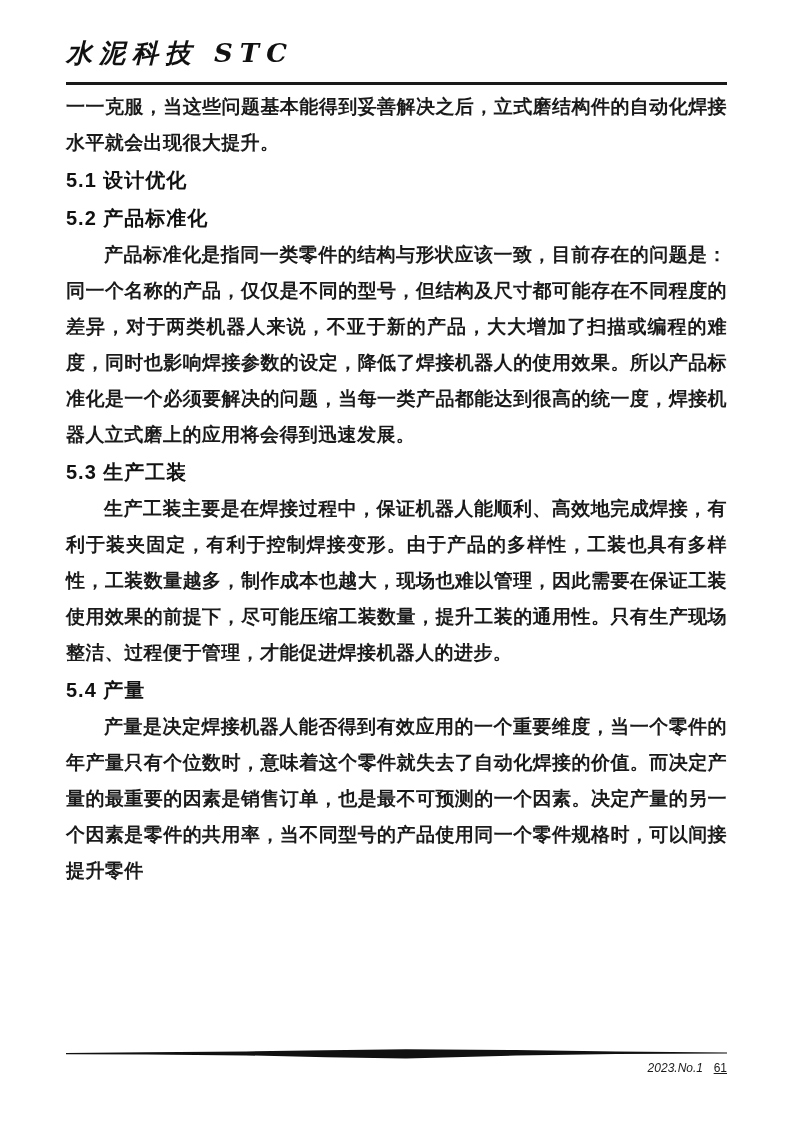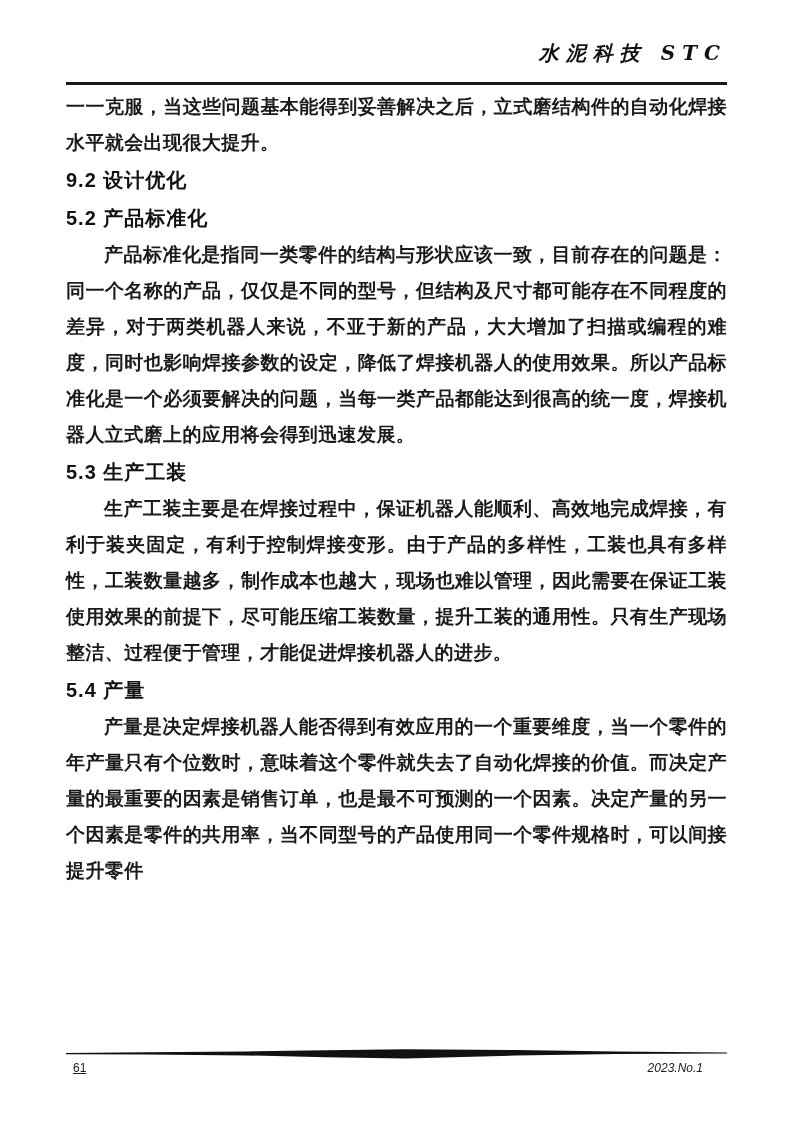--- a/index.html
+++ b/index.html
@@ -17,25 +17,25 @@
     font-family: "Liberation Serif", "DejaVu Serif", serif;
     color: #1a1a1a;
   }
   .content {
     position: absolute;
     left: 66px;
     top: 38px;
     width: 661px;
   }
   .journal-title {
-    text-align: right;
+    text-align: left;
     font-family: "DejaVu Serif", "Liberation Serif", serif;
     font-style: italic;
     font-weight: 700;
-    font-size: 20px;
+    font-size: 26px;
     letter-spacing: 7px;
     line-height: 30px;
     margin: 0 0 14px 0;
     color: #111111;
   }
   .header-rule {
     border: none;
     border-top: 3px solid #1a1a1a;
     margin: 0 0 4px 0;
   }
@@ -77,21 +77,21 @@
     height: 18px;
     font-family: "Liberation Sans", "DejaVu Sans", sans-serif;
     font-size: 12px;
     color: #1a1a1a;
   }
   .page-number {
     position: absolute;
     left: 7px;
     right: 0;
     top: 1px;
-    text-align: left;
+    text-align: right;
     text-decoration: underline;
   }
   .issue-label {
     position: absolute;
     right: 24px;
     top: 1px;
     font-style: italic;
   }
 </style>
 </head>
@@ -99,21 +99,21 @@
 
 <div class="page">
   <div class="content">
 
     <div class="journal-title">水泥科技 STC</div>
 
     <hr class="header-rule">
 
     <p class="body-text">一一克服，当这些问题基本能得到妥善解决之后，立式磨结构件的自动化焊接水平就会出现很大提升。</p>
 
-    <h2 class="section-heading">9.2 设计优化</h2>
+    <h2 class="section-heading">5.1 设计优化</h2>
 
     <h2 class="section-heading">5.2 产品标准化</h2>
     <p class="body-text indent">产品标准化是指同一类零件的结构与形状应该一致，目前存在的问题是：同一个名称的产品，仅仅是不同的型号，但结构及尺寸都可能存在不同程度的差异，对于两类机器人来说，不亚于新的产品，大大增加了扫描或编程的难度，同时也影响焊接参数的设定，降低了焊接机器人的使用效果。所以产品标准化是一个必须要解决的问题，当每一类产品都能达到很高的统一度，焊接机器人立式磨上的应用将会得到迅速发展。</p>
 
     <h2 class="section-heading">5.3 生产工装</h2>
     <p class="body-text indent">生产工装主要是在焊接过程中，保证机器人能顺利、高效地完成焊接，有利于装夹固定，有利于控制焊接变形。由于产品的多样性，工装也具有多样性，工装数量越多，制作成本也越大，现场也难以管理，因此需要在保证工装使用效果的前提下，尽可能压缩工装数量，提升工装的通用性。只有生产现场整洁、过程便于管理，才能促进焊接机器人的进步。</p>
 
     <h2 class="section-heading">5.4 产量</h2>
     <p class="body-text indent">产量是决定焊接机器人能否得到有效应用的一个重要维度，当一个零件的年产量只有个位数时，意味着这个零件就失去了自动化焊接的价值。而决定产量的最重要的因素是销售订单，也是最不可预测的一个因素。决定产量的另一个因素是零件的共用率，当不同型号的产品使用同一个零件规格时，可以间接提升零件</p>
 

